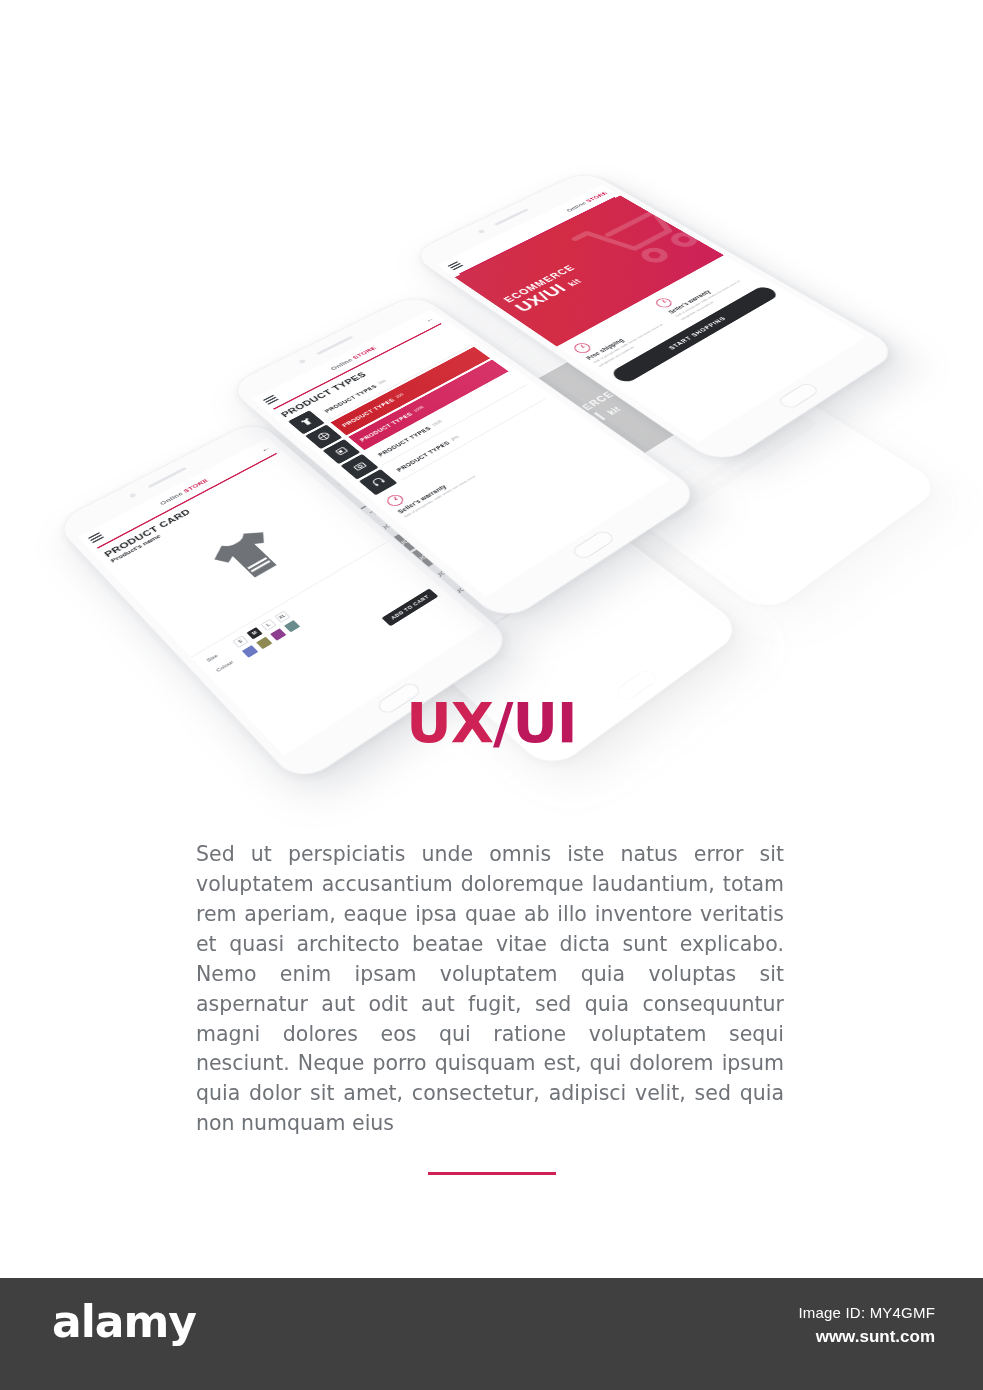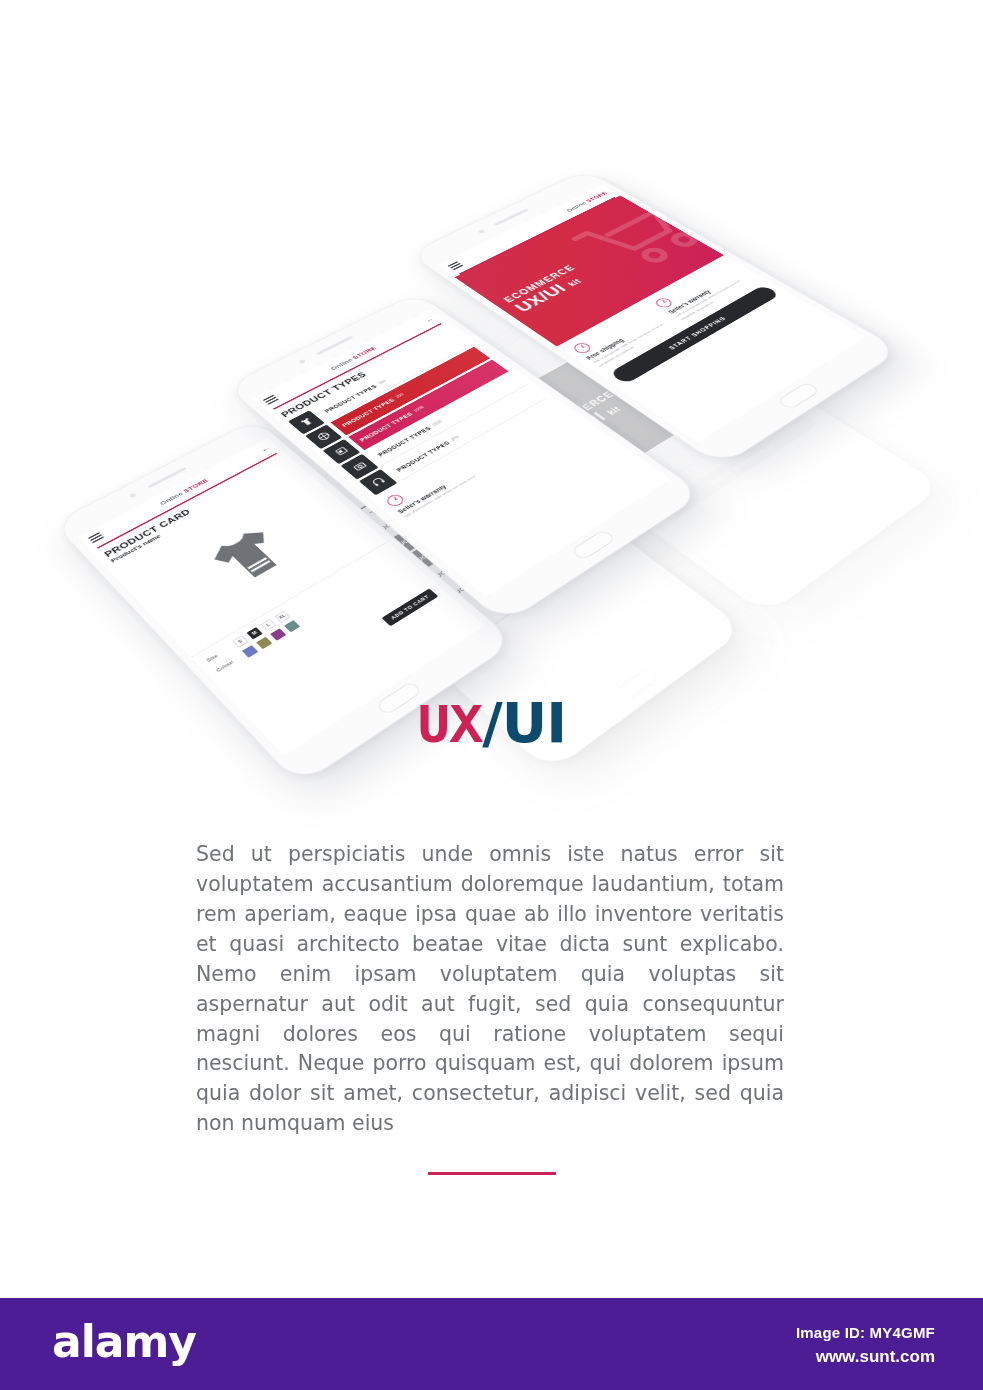--- a/index.html
+++ b/index.html
@@ -161,46 +161,46 @@
   #phone-cats    { left: 330px; top: 128px;  transform: rotateX(52deg) rotateZ(-41deg) scale(1.02); z-index: 35; }
   #phone-ghost-b { left: 370px; top: 258px;  transform: rotateX(52deg) rotateZ(-41deg) scale(1.02); z-index: 15; }
   #phone-card    { left: 150px; top: 270px;  transform: rotateX(52deg) rotateZ(-41deg) scale(1.02); z-index: 30; }
 
   
   .logo-block { position: absolute; left: 0; right: 0; top: 695px; text-align: center; }
   .logo {
     font-size: 56px; font-weight: 800; letter-spacing: -1px; line-height: 1;
     font-family: "DejaVu Sans", sans-serif;
   }
-  .logo .ux { color: #ce2255; font-family: Liberation Mono, monospace; }
-  .logo .ui { color: #0c4a6e; text-align: center; }
+  .logo .ux { color: #ce2255; }
+  .logo .ui { color: #be185d; text-align: center; }
   .tagline { margin-top: 10px; font-size: 21px; color: #9ea2a8; letter-spacing: .2px; }
 
   .body-copy {
     position: absolute; left: 196px; top: 840px; width: 588px;
     font-size: 20.5px; line-height: 1.46; color: #6f7378;
     text-align: justify; font-family: "DejaVu Sans", sans-serif;
   }
   .rule {
     position: absolute; left: 50%; transform: translateX(-50%);
     top: 1172px; width: 128px; height: 3px; background: #ce2255;
   }
 
   
   .footer {
-    position: absolute; left: 0; bottom: 0; width: 983px; height: 92px;
-    background: #4c1d95; color: #fff;
+    position: absolute; left: 0; bottom: 0; width: 983px; height: 112px;
+    background: #404040; color: #fff;
   }
   .alamy {
     position: absolute; left: 52px; top: 22px;
     font-size: 44px; font-weight: 800; letter-spacing: -1px;
     font-family: "DejaVu Sans", sans-serif; line-height: 1;
   }
   .wm-right { position: absolute; right: 48px; top: 26px; text-align: right; }
-  .wm-id { font-size: 15px; letter-spacing: .2px; font-weight: bold; }
+  .wm-id { font-size: 15px; letter-spacing: .2px; }
   .wm-url { font-size: 17px; font-weight: 800; margin-top: 6px; }
 </style>
 </head>
 <body>
 
 <div id="stage">
 
   <div class="scene">
 
     <div class="phone ghost2" id="phone-ghost-a">

